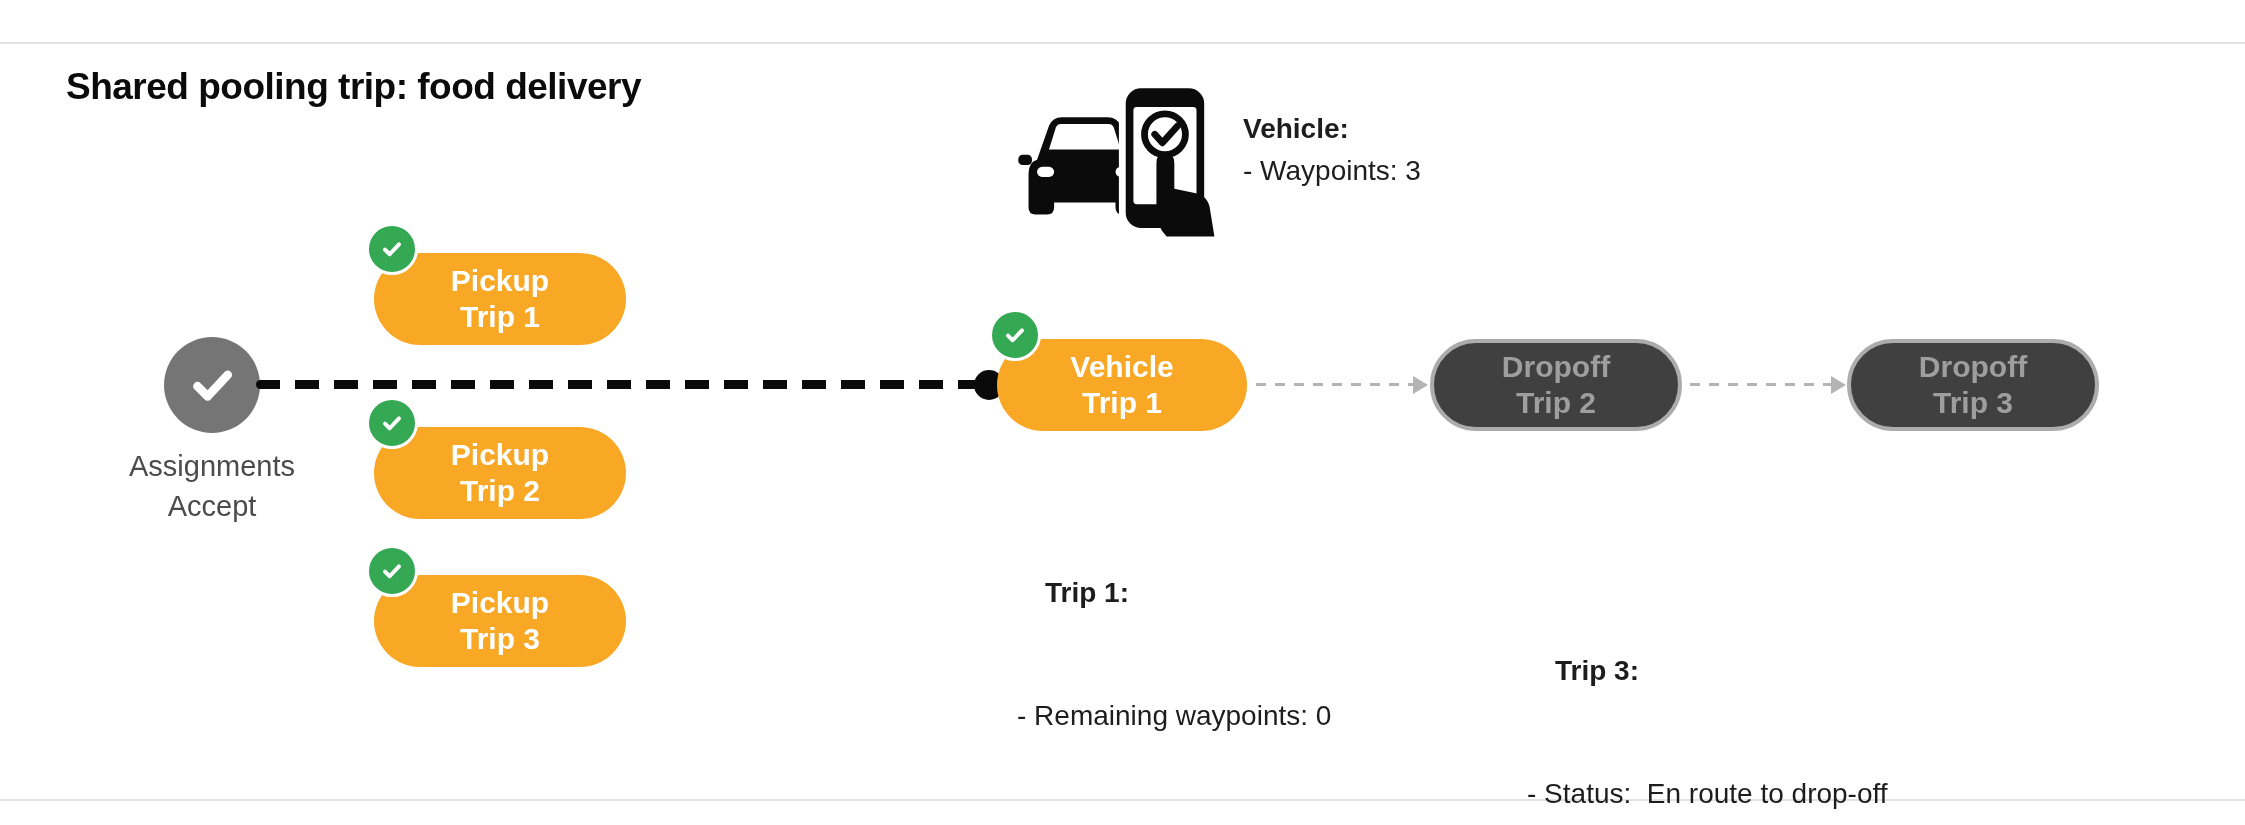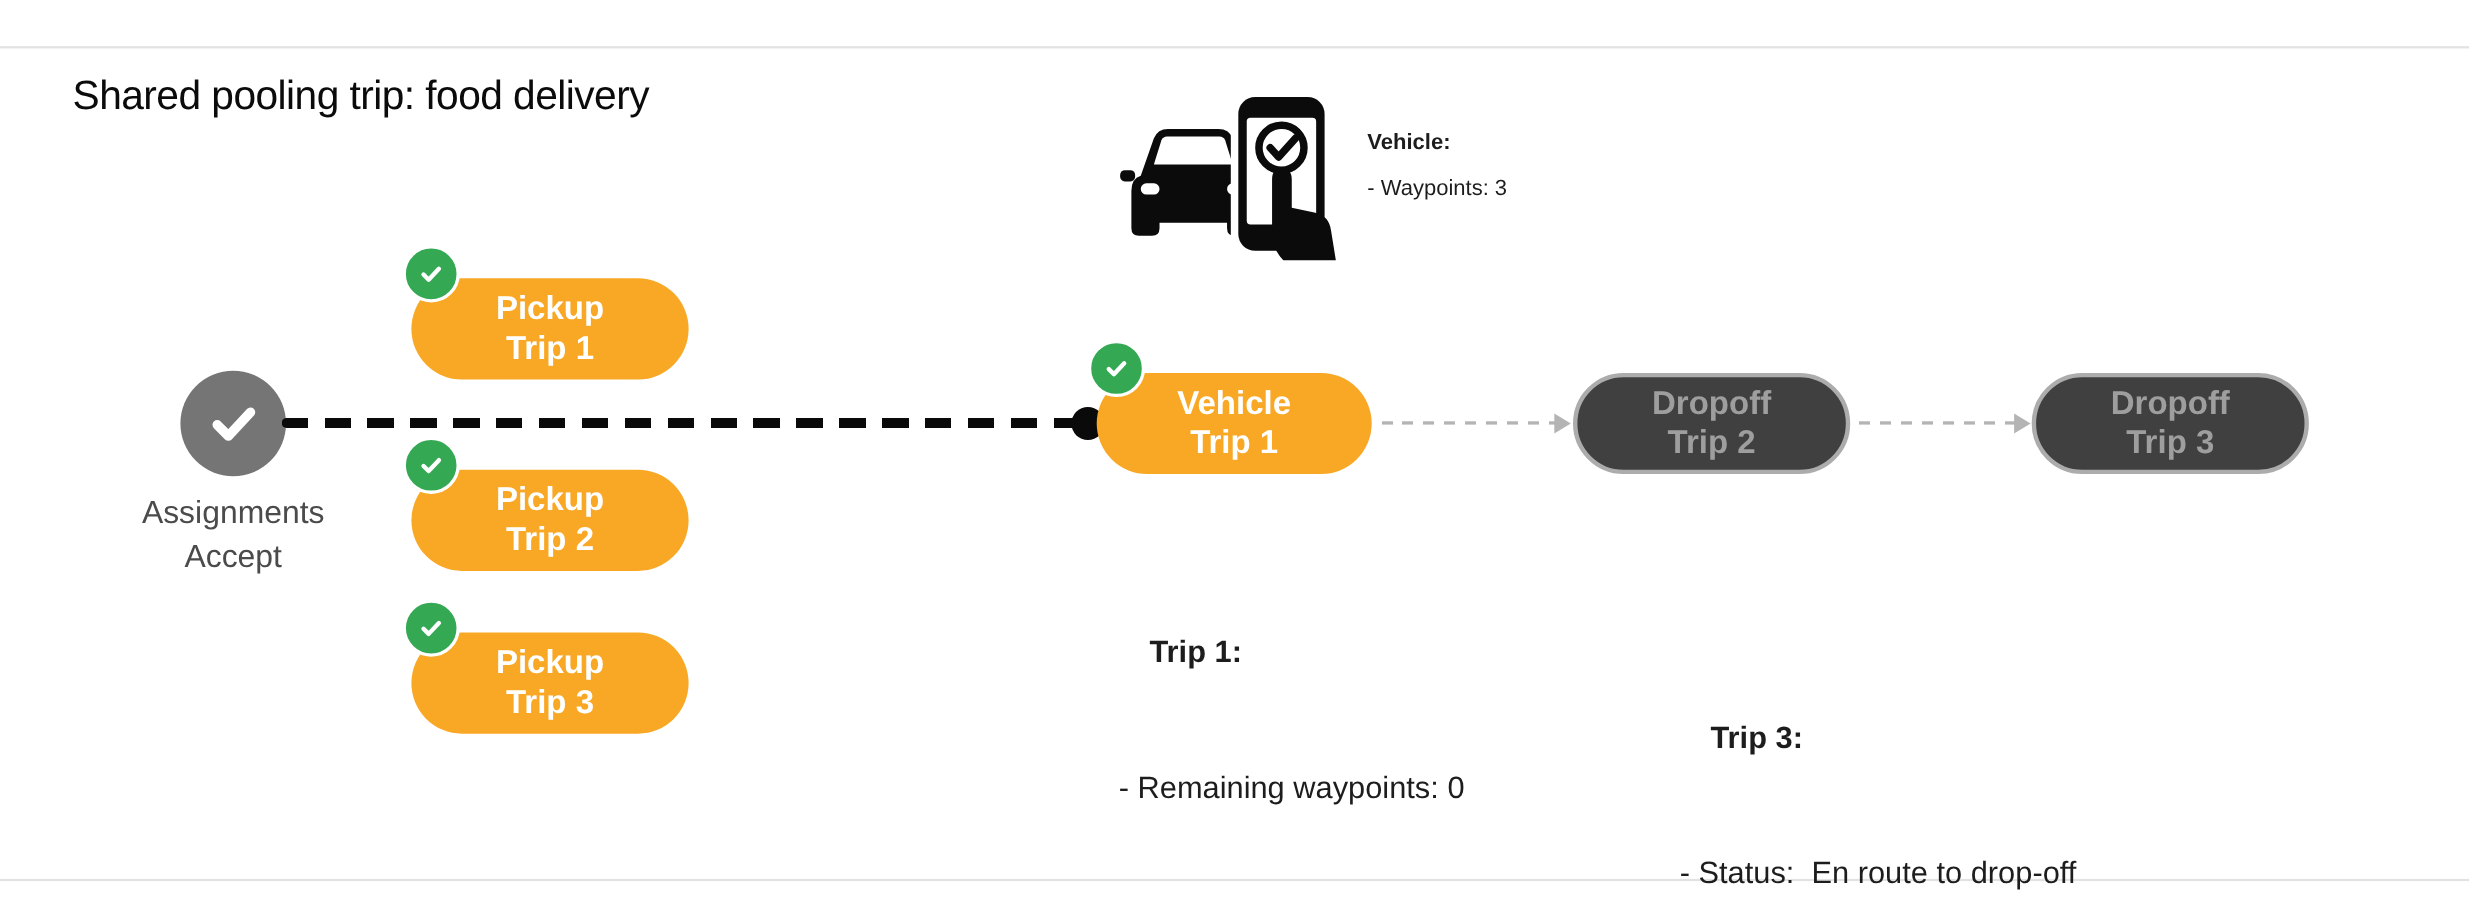--- a/index.html
+++ b/index.html
@@ -3,21 +3,21 @@
 <meta charset="utf-8">
 <style>
   html,body{margin:0;padding:0;background:#fff;}
   body{font-family:"Liberation Sans","DejaVu Sans",sans-serif;}
   .canvas{position:relative;width:2245px;height:825px;background:#fff;overflow:hidden;}
 
   .hr{position:absolute;left:0;width:100%;height:2px;background:#e2e2e2;}
   .hr.top{top:42px;}
   .hr.bottom{top:799px;}
 
-  .title{position:absolute;left:66px;top:66px;font-size:37px;font-weight:400;color:#0b0b0b;letter-spacing:-0.5px;}
+  .title{position:absolute;left:66px;top:66px;font-size:37px;font-weight:700;color:#0b0b0b;letter-spacing:-0.5px;}
 
   
   .pill{position:absolute;width:252px;height:92px;border-radius:46px;display:flex;flex-direction:column;
         align-items:center;justify-content:center;font-weight:700;font-size:30px;line-height:36px;
         text-align:center;box-sizing:border-box;}
   .pill.orange{background:var(--orange,#F9A825);color:#fff;}
   .pill.ghost{background:#404040;border:4px solid var(--outline-gray,#ACACAC);color:var(--muted-text,#9E9E9E);}
 
   .badge{position:absolute;left:-8px;top:-30px;width:46px;height:46px;border-radius:50%;
          background:var(--green,#34A853);border:3px solid #fff;display:flex;align-items:center;justify-content:center;}
@@ -33,21 +33,21 @@
              background:repeating-linear-gradient(90deg,#0a0a0a 0 24px,transparent 24px 39px);}
   .dot{position:absolute;left:974px;top:370px;width:30px;height:30px;background:#0a0a0a;border-radius:50%;}
 
   .dash-gray{position:absolute;top:383px;height:3px;overflow:visible;
              background:repeating-linear-gradient(90deg,#b4b4b4 0 10px,transparent 10px 19px);}
   .dash-gray .arrow-right{position:absolute;right:-14px;top:50%;transform:translateY(-50%);
              width:0;height:0;border-left:15px solid #b4b4b4;border-top:9px solid transparent;border-bottom:9px solid transparent;}
 
   
   .vehicle-icon{position:absolute;left:1013px;top:78px;}
-  .vehicle-text{position:absolute;left:1243px;top:108px;font-size:20px;line-height:42px;color:var(--text,#1d1d1d);}
+  .vehicle-text{position:absolute;left:1243px;top:108px;font-size:28px;line-height:42px;color:var(--text,#1d1d1d);}
   .bold{font-weight:700;}
 
   .status-block{position:absolute;font-size:28px;line-height:41px;color:var(--text,#1d1d1d);white-space:pre-wrap;}
   .status-block.left{left:1017px;top:490px;}
   .status-block.right{left:1527px;top:568px;}
   .status-heading{font-weight:700;margin-left:28px;}
 </style>
 </head>
 <body>
 

